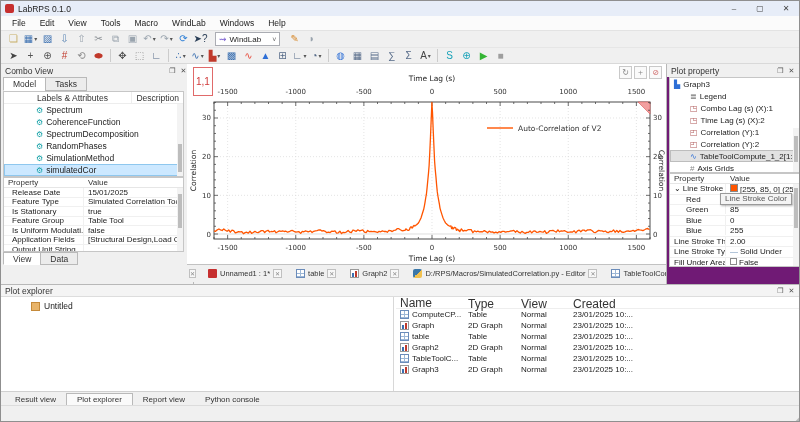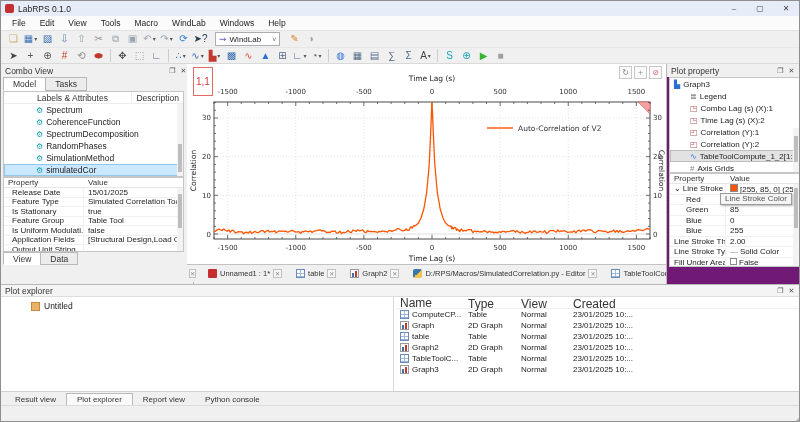--- a/index.html
+++ b/index.html
@@ -651,21 +651,21 @@
           <div class="prow">
             <div class="pname">
               <span>Line Stroke Thi...</span>
             </div>
             <div class="pval"><span>2.00</span></div>
           </div>
           <div class="prow">
             <div class="pname">
               <span>Line Stroke Type</span>
             </div>
-            <div class="pval"><span class="lineglyph">—</span><span>Solid Color</span></div>
+            <div class="pval"><span class="lineglyph">—</span><span>Solid Under</span></div>
           </div>
           <div class="prow">
             <div class="pname">
               <span>Fill Under Area</span>
             </div>
             <div class="pval"><span class="cbox"></span><span>False</span></div>
           </div>
         </div>
       <div class="vscroll" style="right:0;top:10px;height:82px;">
           <div class="vthumb" style="top:4px;height:40px;"></div>

